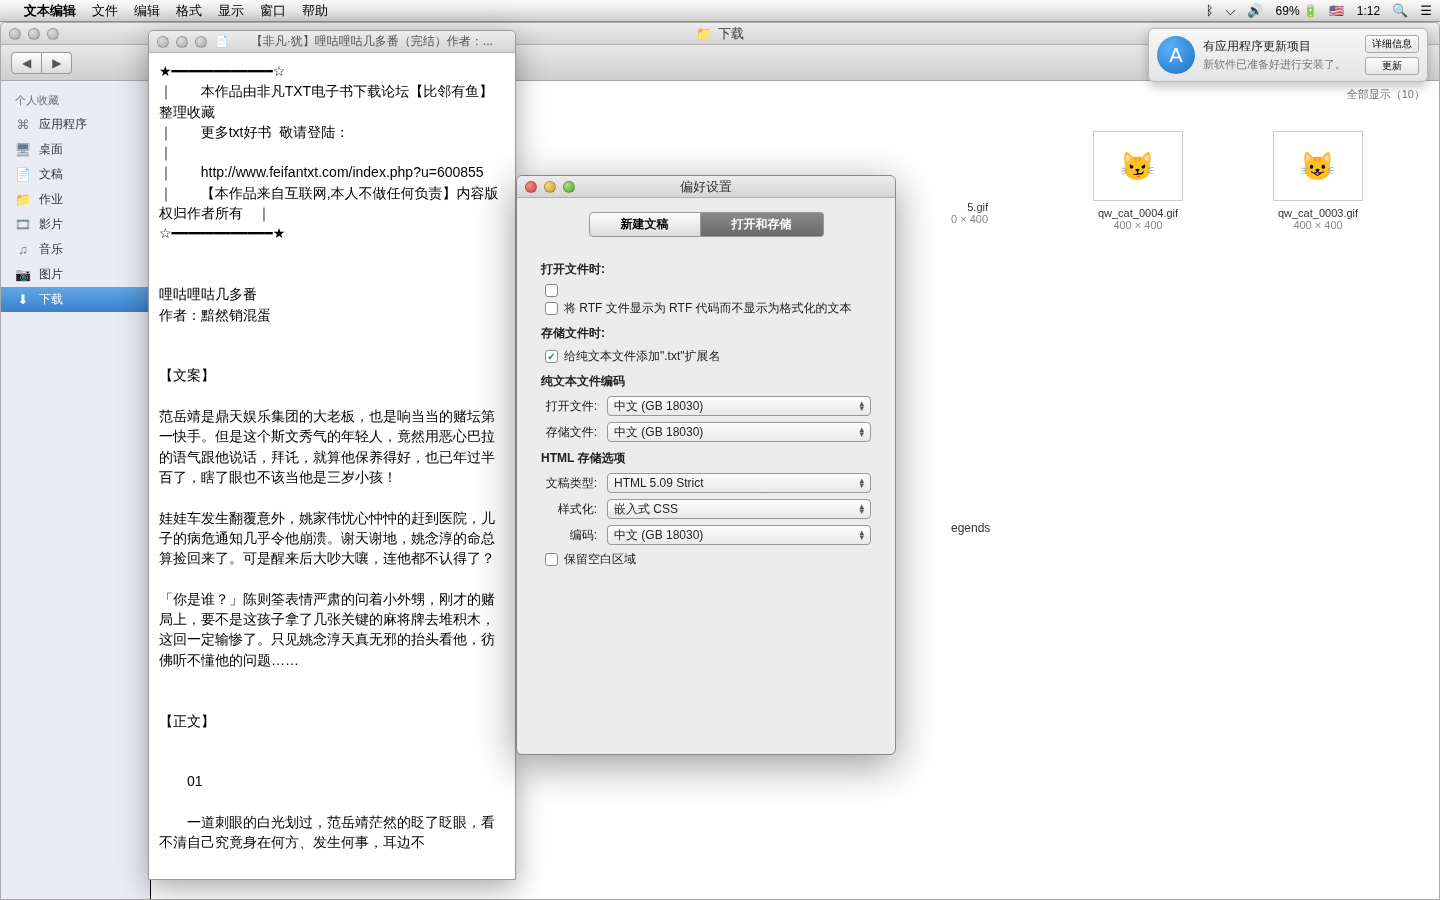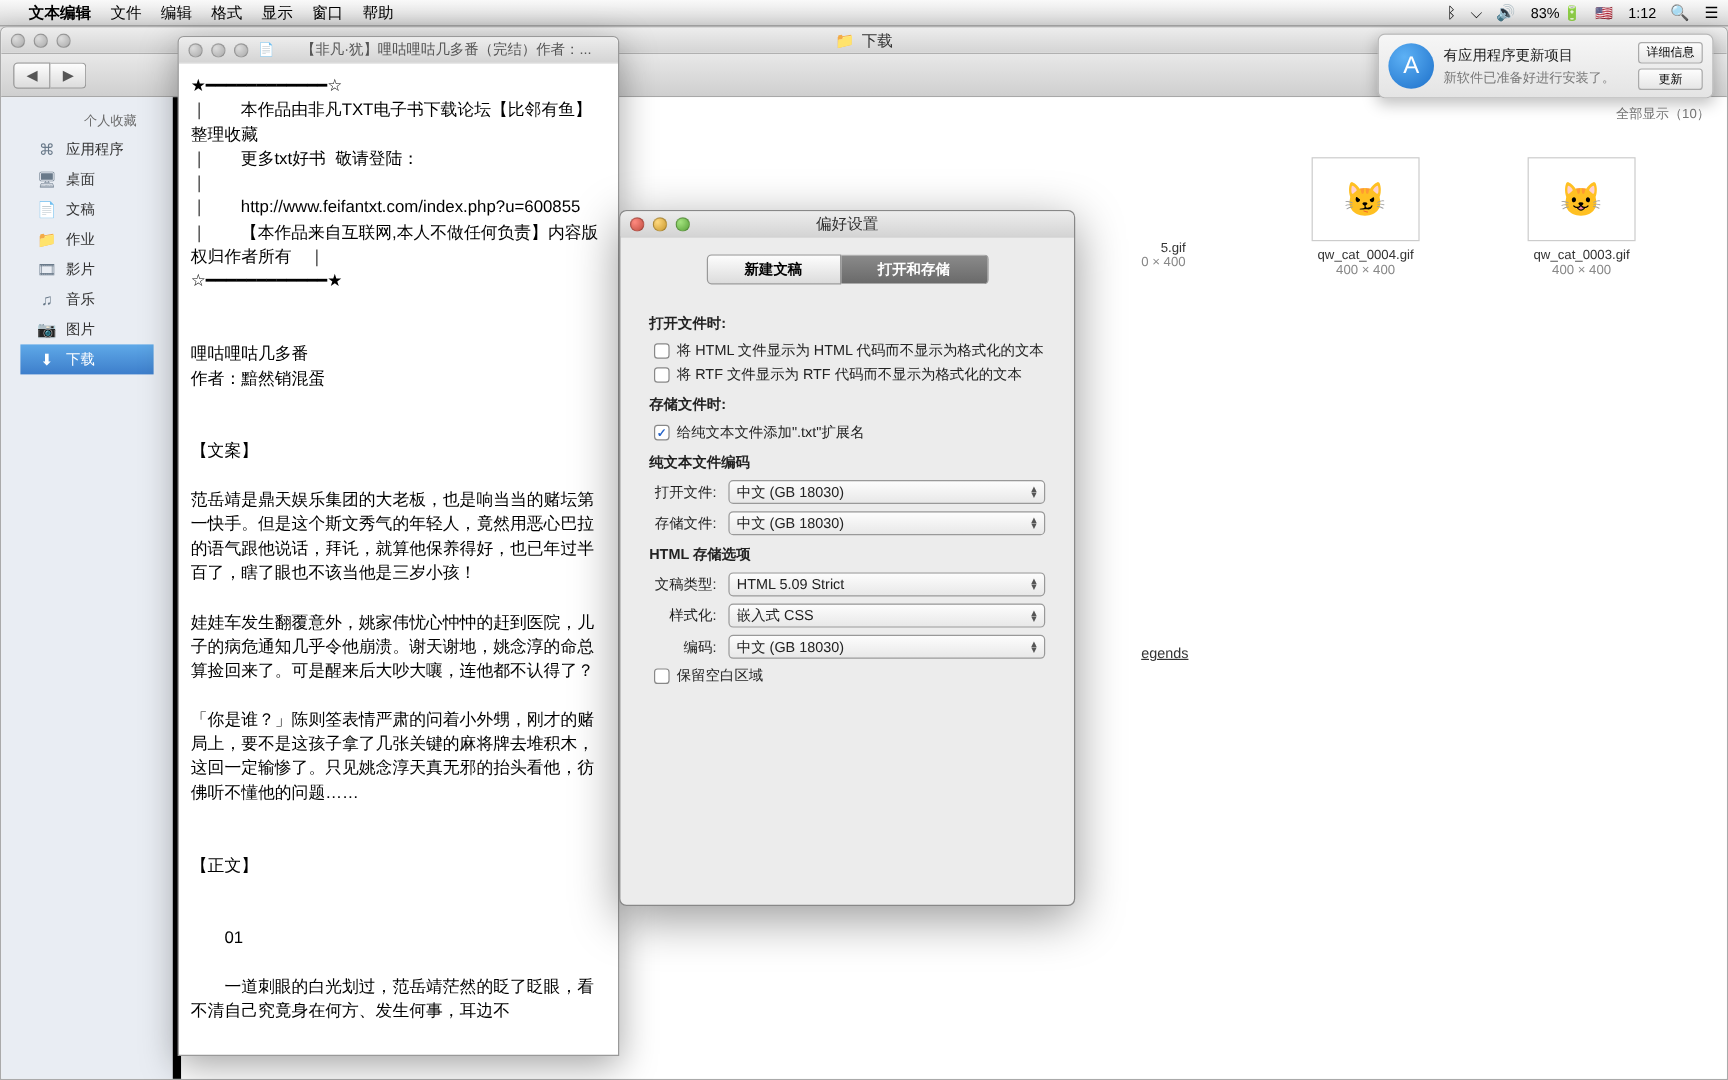--- a/index.html
+++ b/index.html
@@ -25,36 +25,36 @@
 .tl.gray{ background: radial-gradient(circle at 30% 30%, #ddd, #aaa); }
 .finder-title { position: absolute; left: 50%; transform: translateX(-50%); font-size: 13px; color: #333; display: flex; align-items: center; gap: 6px; }
 .finder-toolbar { height: 36px; background: linear-gradient(#e8e8e8, #cfcfcf); border-bottom: 1px solid #a8a8a8; display: flex; align-items: center; padding: 0 10px; gap: 8px; }
 .tb-btn { height: 22px; padding: 0 10px; background: linear-gradient(#fdfdfd, #dcdcdc); border: 1px solid #999; border-radius: 4px; display:inline-flex; align-items:center; font-size:12px; color:#555;}
 .tb-group{ display:flex; }
 .tb-group .tb-btn{border-radius:0; border-left-width:0;}
 .tb-group .tb-btn:first-child{border-radius:4px 0 0 4px; border-left-width:1px;}
 .tb-group .tb-btn:last-child{border-radius:0 4px 4px 0;}
 
 .finder-body { display: flex; height: calc(100% - 58px); }
-.sidebar { width: 150px; background: #e9edf3; border-right: 7px solid #000000; padding: 8px 16px; font-size: 12px; text-align: right; }
+.sidebar { width: 150px; background: #e9edf3; border-right: 1px solid #000000; padding: 8px 0; font-size: 12px; }
 .sidebar-header { color: #6b6b6b; font-size: 11px; padding: 4px 14px; }
 .sidebar-item { display: flex; align-items: center; gap: 8px; padding: 4px 14px; color: #333; }
 .sidebar-item.sel { background: linear-gradient(#5fa9e8, #3d7ecb); color: #fff; border-radius:0; }
 .sb-icon { width: 16px; height: 16px; display: inline-flex; align-items:center; justify-content:center; font-size:13px; color:#6a7a8a; }
 .sidebar-item.sel .sb-icon{ color:#fff; filter:brightness(1.2);}
 
 .content { flex: 1; background: #fff; position: relative; padding: 20px; }
 .content-header{ position:absolute; right:14px; top:6px; font-size:11px; color:#777;}
 .thumbs { display: flex; gap: 70px; position:absolute; left:932px; top:50px; }
 .thumb { width: 110px; text-align: center; font-size: 11px; }
 .thumb-img { width: 90px; height: 70px; margin: 0 auto 6px; border: 1px solid #ccc; background:#fff; display:flex; align-items:center; justify-content:center; font-size:28px;}
 .thumb-name { color: #333; }
 .thumb-dim { color: #888; }
 .partial-thumb { position:absolute; left:800px; top:120px; font-size:11px; text-align:right;}
-.legends { position:absolute; left:800px; top:456px; font-size:12px; color:#333;text-decoration:underline;}
+.legends { position:absolute; left:800px; top:440px; font-size:12px; color:#333;}
 
 
 .textedit { position: absolute; left: 148px; top: 30px; width: 368px; height: 850px; background: #fff; border: 1px solid #999; border-radius: 5px 5px 0 0; box-shadow: 0 8px 30px rgba(0,0,0,0.35); }
 .te-titlebar { height: 22px; background: linear-gradient(#ededed, #d4d4d4); border-bottom: 1px solid #b0b0b0; border-radius:5px 5px 0 0; display:flex; align-items:center; padding:0 8px; gap:8px;}
 .te-title{font-size:12px; color:#555; white-space:nowrap; overflow:hidden; text-overflow:ellipsis; flex:1; text-align:center;}
 .te-body { padding: 8px 10px; font-size: 14px; line-height: 1.45; font-family: "SimSun","STSong",serif; color:#000; height:calc(100% - 22px); overflow:hidden;}
 .te-body p { white-space: pre-wrap; word-break: break-all; }
 
 
 .prefs { position: absolute; left: 516px; top: 175px; width: 380px; height: 580px; background: #ececec; border: 1px solid #888; border-radius: 6px; box-shadow: 0 10px 40px rgba(0,0,0,0.4); }
@@ -101,21 +101,21 @@
     <span class="menu-item">编辑</span>
     <span class="menu-item">格式</span>
     <span class="menu-item">显示</span>
     <span class="menu-item">窗口</span>
     <span class="menu-item">帮助</span>
   </div>
   <div class="menubar-right">
     <span class="status-icon">ᛒ</span>
     <span class="status-icon">⌵</span>
     <span class="status-icon">🔊</span>
-    <span><span>83%</span> 🔋</span>
+    <span><span>69%</span> 🔋</span>
     <span>🇺🇸</span>
     <span>1:12</span>
     <span class="status-icon">🔍</span>
     <span class="status-icon">☰</span>
   </div>
 </div>
 
 <div class="finder">
   <div class="finder-titlebar">
     <div class="traffic">
@@ -252,21 +252,20 @@
     <div class="prefs-title">偏好设置</div>
   </div>
   <div class="prefs-tabs">
     <div class="ptab">新建文稿</div>
     <div class="ptab active">打开和存储</div>
   </div>
   <div class="prefs-body">
     <div class="section-title">打开文件时:</div>
     <div class="check-row">
         <span class="chk"></span>
-        <span>将 HTML 文件显示为 HTML 代码而不显示为格式化的文本</span>
       </div>
     <div class="check-row">
         <span class="chk"></span>
         <span>将 RTF 文件显示为 RTF 代码而不显示为格式化的文本</span>
       </div>
 
     <div class="section-title">存储文件时:</div>
     <div class="check-row">
         <span class="chk checked"></span>
         <span>给纯文本文件添加".txt"扩展名</span>

